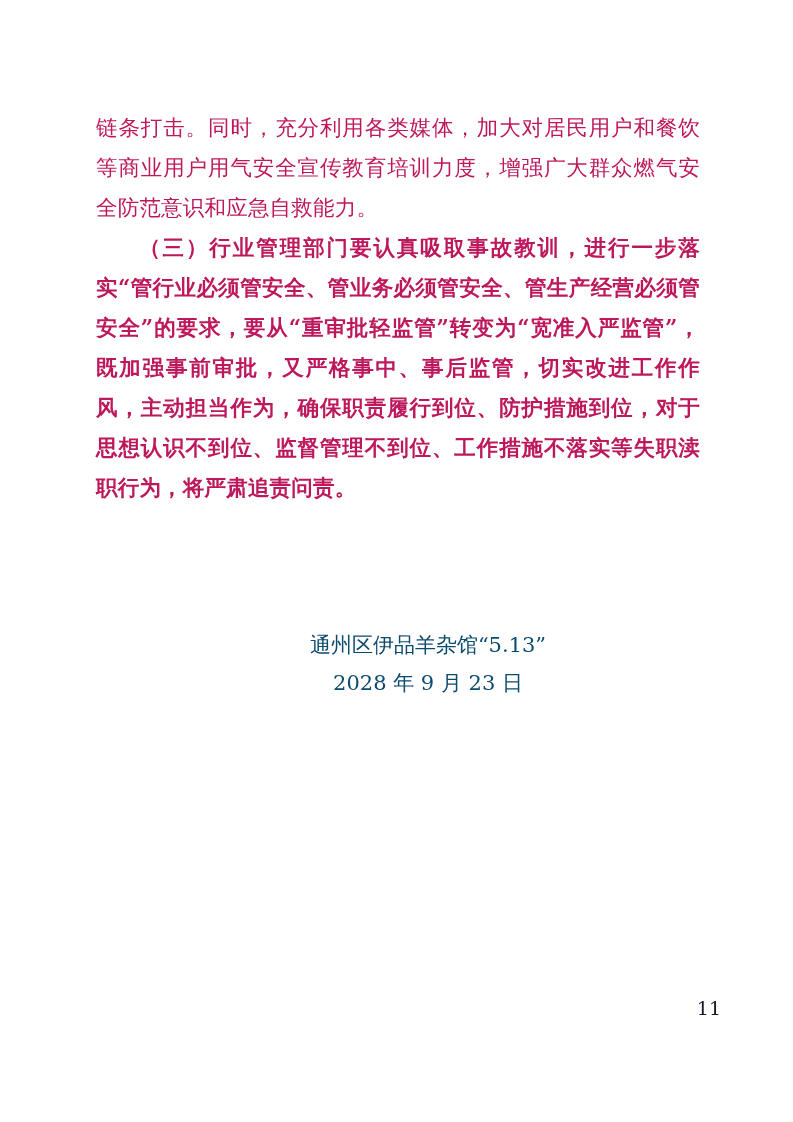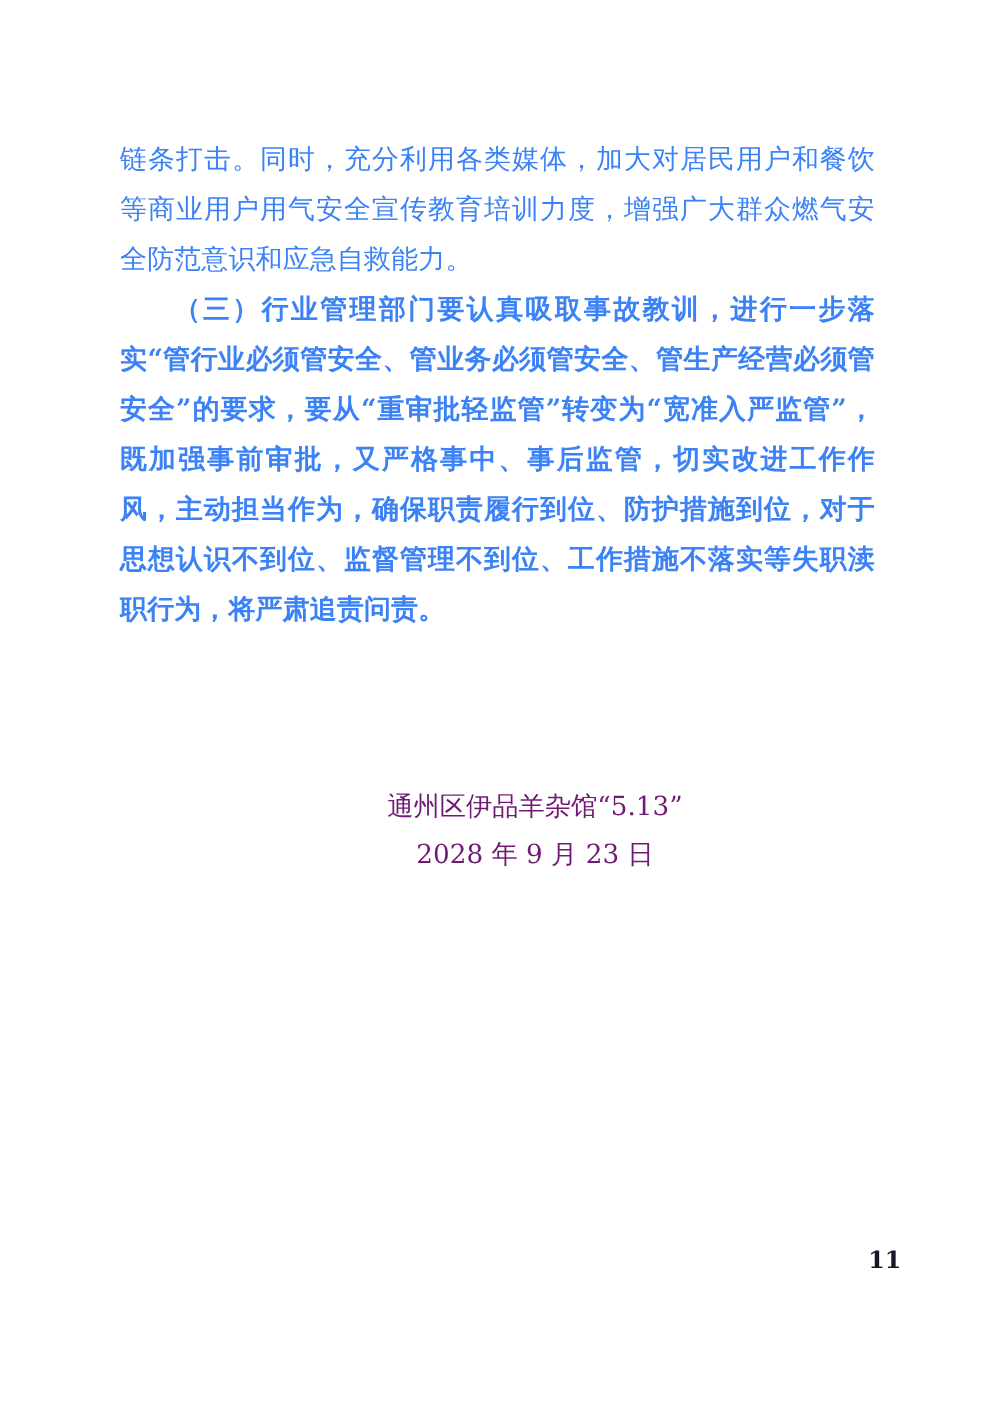--- a/index.html
+++ b/index.html
@@ -23,48 +23,48 @@
     top: 108px;
     width: 604px;
   }
   .para {
     font-size: 21.5px;
     line-height: 40px;
     letter-spacing: 0.2px;
     text-align: justify;
     text-justify: inter-ideograph;
     margin: 0 0 0 0;
-    color: #3b82f6;
+    color: #be185d;
   }
   .indent {
     text-indent: 43px;
     font-weight: bold;
   }
   .spacer-block {
     height: 118px;
   }
   .signature {
     margin-top: 0;
     text-align: center;
     font-size: 21px;
     line-height: 38px;
-    color: #701a75;
+    color: #0c4a6e;
   }
   .sig-line {
     display: block;
     padding-left: 60px;
   }
   .page-number {
     position: absolute;
     right: 72px;
     bottom: 103px;
     font-size: 19px;
     font-family: "DejaVu Serif", "Liberation Serif", serif;
     color: #17172b;
-    font-weight: bold;
+    font-weight: normal;
   }
 </style>
 </head>
 <body>
 
 <div class="page">
   <div class="content">
 
     <p class="para">链条打击。同时，充分利用各类媒体，加大对居民用户和餐饮等商业用户用气安全宣传教育培训力度，增强广大群众燃气安全防范意识和应急自救能力。</p>
 

